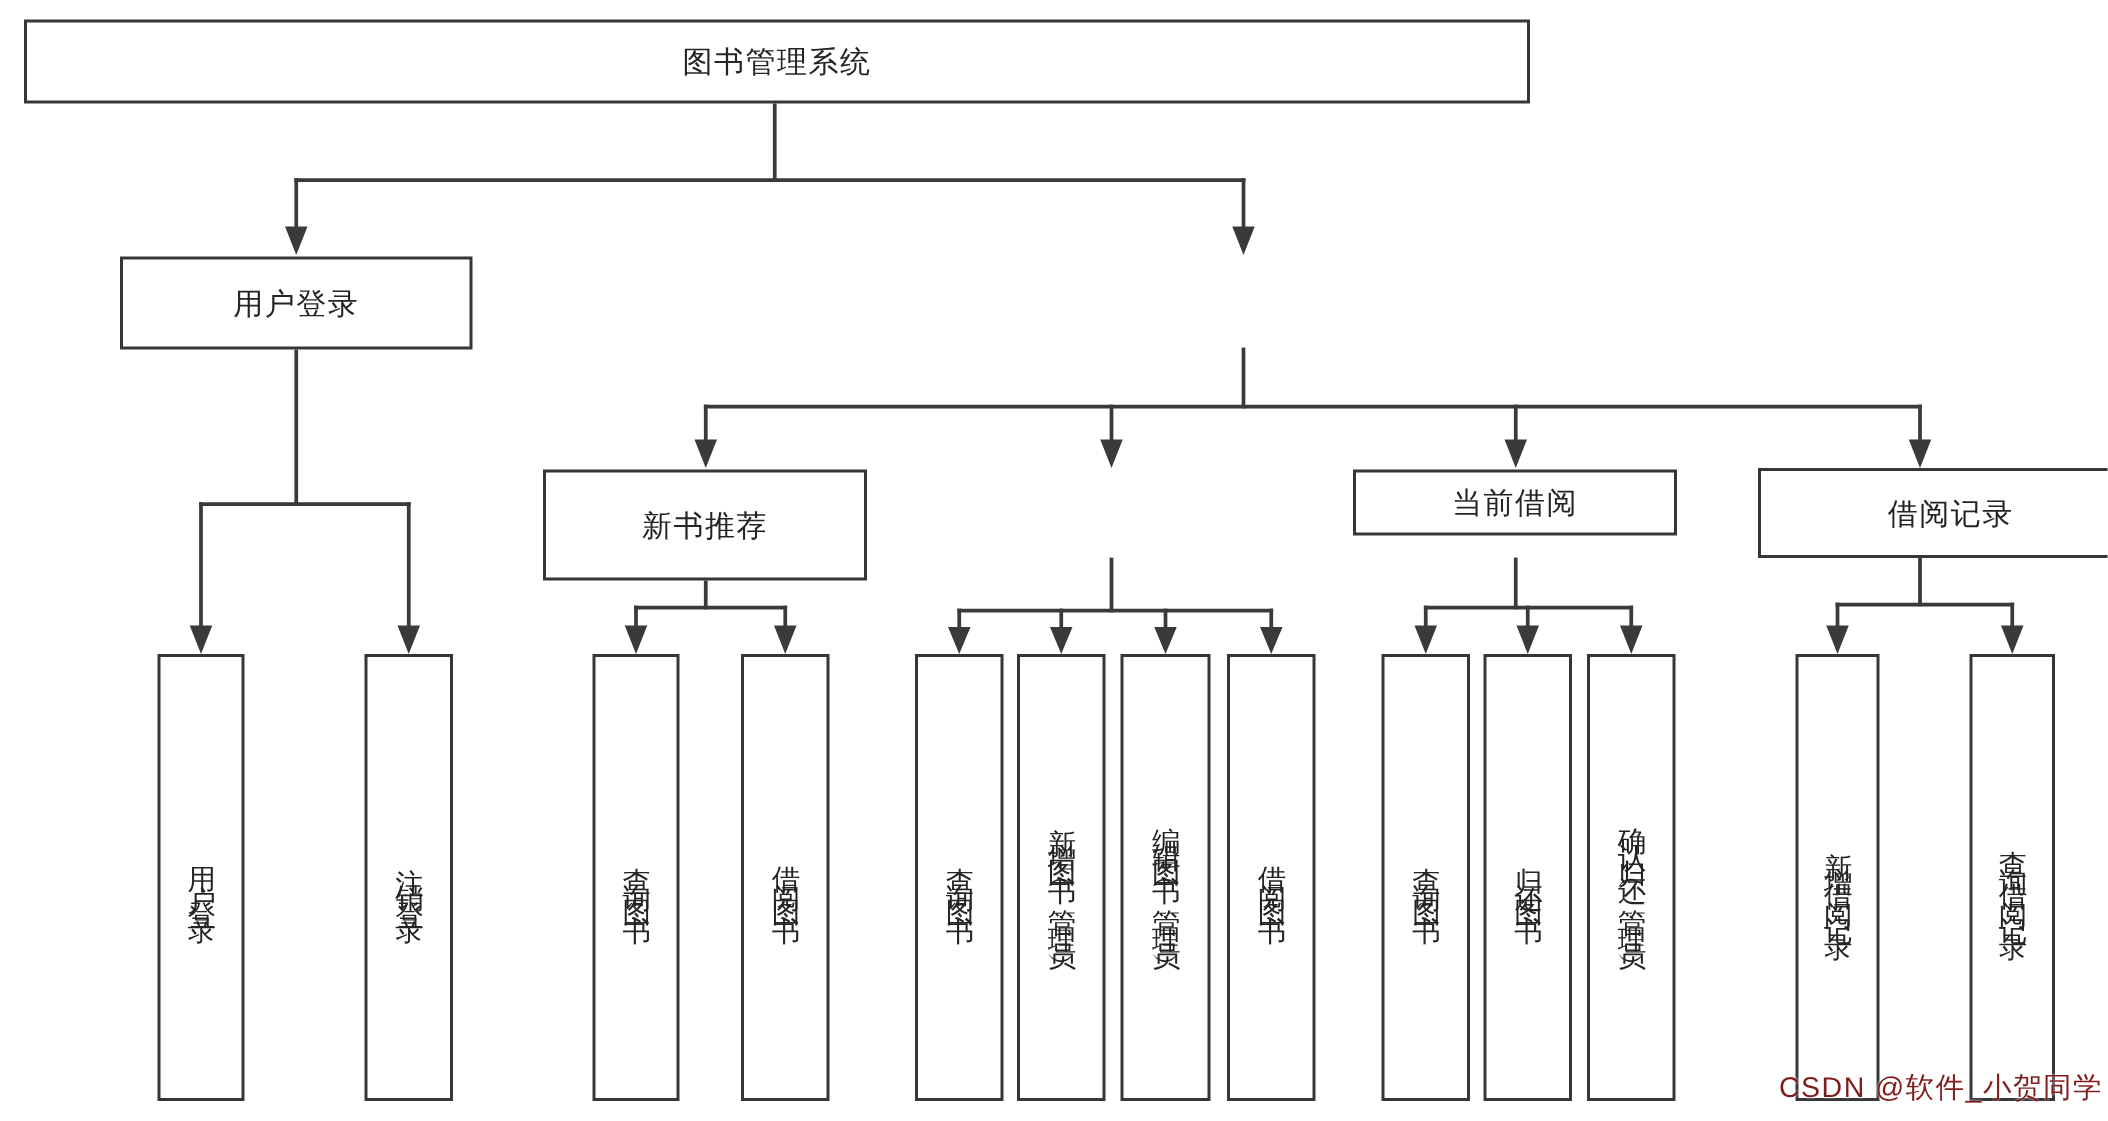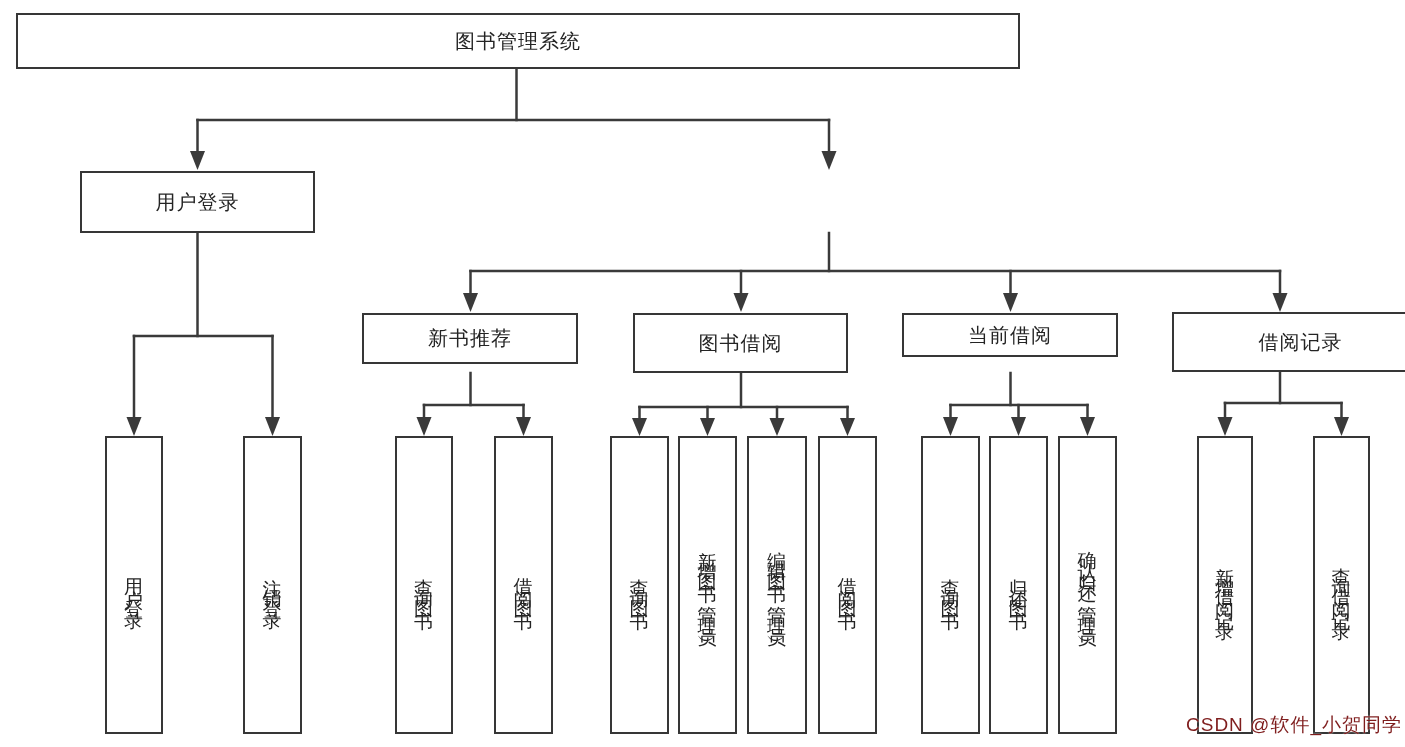--- a/index.html
+++ b/index.html
@@ -101,25 +101,22 @@
   </svg>
 
   <div class="box h" style="left:16px;top:13px;width:1004px;height:56px">
     <span>图书管理系统</span>
   </div>
 
   <div class="box h" style="left:80px;top:171px;width:235px;height:62px">
     <span>用户登录</span>
   </div>
 
-  <div class="box h" style="left:362px;top:313px;width:216px;height:51px">
+  <div class="box h" style="left:362px;top:313px;width:216px;height:74px">
     <span>新书推荐</span>
-  </div>
-  <div class="box h" style="left:633px;top:313px;width:215px;height:60px">
-    <span>图书借阅</span>
   </div>
   <div class="box h" style="left:902px;top:313px;width:216px;height:44px">
     <span>当前借阅</span>
   </div>
   <div class="box h" style="left:1172px;top:312px;width:257px;height:60px">
     <span>借阅记录</span>
   </div>
 
   <div class="box v" style="left:105px;width:58px">
     <span>用户登录</span>

